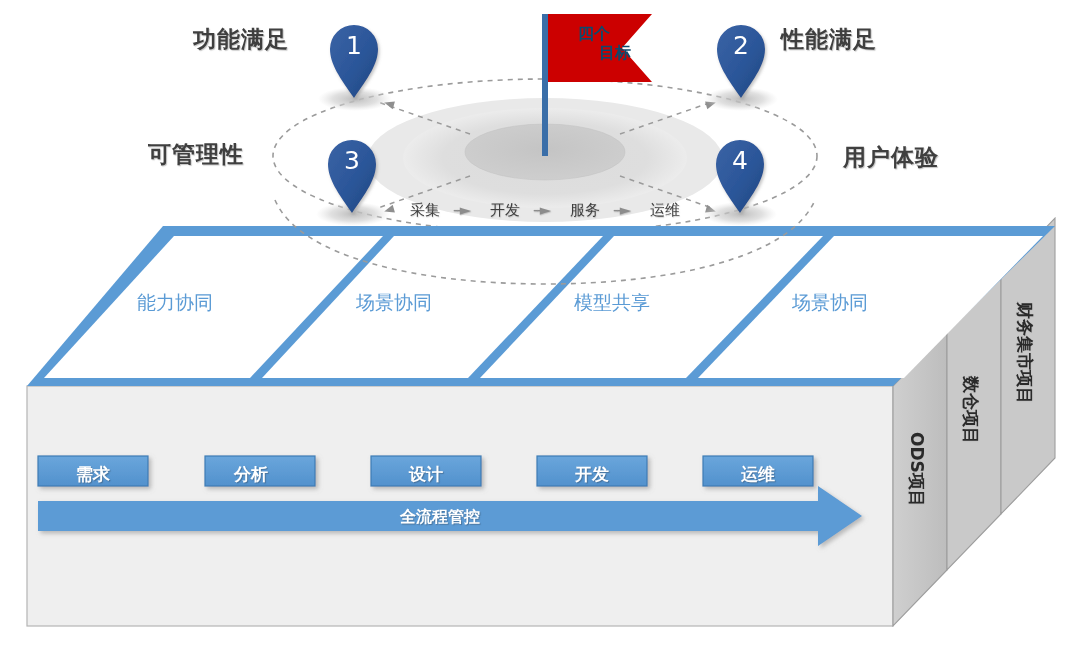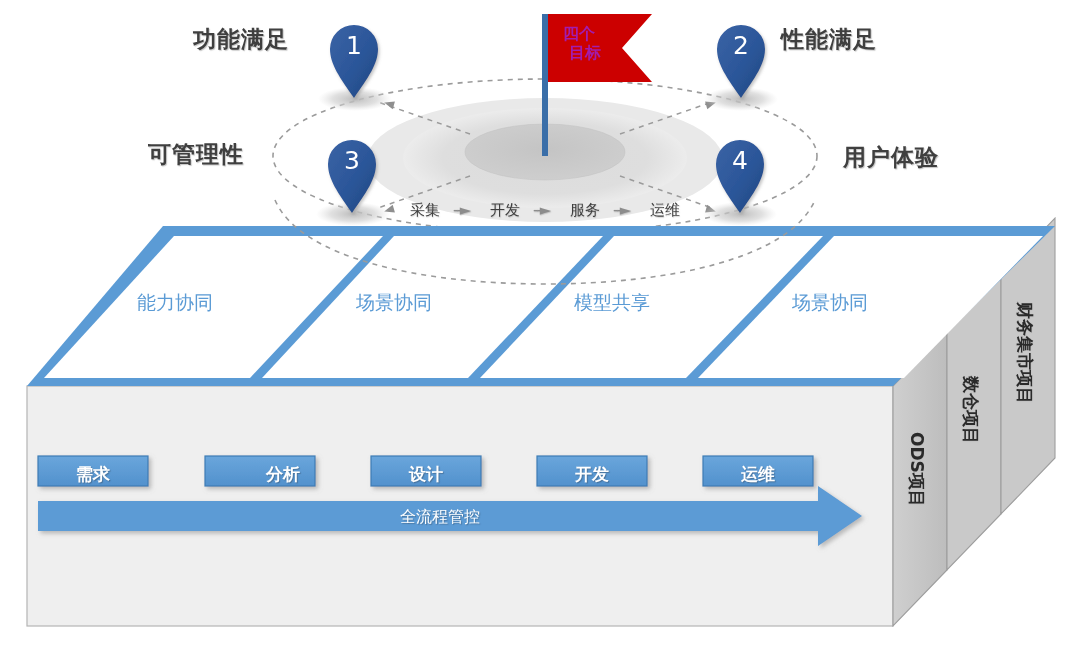--- a/index.html
+++ b/index.html
@@ -39,24 +39,25 @@
     color:#ffffff;
     font-size:25px;
     font-weight:normal;
     text-align:center;
     width:42px;
     white-space:nowrap;
   }
 
   .flag-text{
     position:absolute;
-    color:#a21caf;
+    color:#0c4a6e;
     font-size:16px;
     font-weight:bold;
     line-height:19px;
+    text-align:center;
     width:62px;
     white-space:nowrap;
   }
 
   .top-face-label{
     position:absolute;
     color:#5B9BD5;
     font-size:19px;
     white-space:nowrap;
     text-align:center;
@@ -79,21 +80,21 @@
     font-weight:bold;
     text-align:center;
     white-space:nowrap;
     text-shadow:1px 1px 1px rgba(60,90,120,.6);
   }
 
   .arrow-text{
     position:absolute;
     color:#ffffff;
     font-size:16px;
-    font-weight:normal;
+    font-weight:bold;
     white-space:nowrap;
     text-align:center;
     text-shadow:1px 1px 1px rgba(60,90,120,.6);
   }
 
   .footer-text{
     position:absolute;
     color:#1d1d1d;
     font-size:27px;
     font-weight:bold;
@@ -237,41 +238,41 @@
   <div class="lbl corner-label" style="left:781px;top:24px;">性能满足</div>
   <div class="lbl corner-label" style="left:148px;top:139px;">可管理性</div>
   <div class="lbl corner-label" style="left:843px;top:142px;">用户体验</div>
 
   <div class="pin-num" style="left:333px;top:31px;">1</div>
   <div class="pin-num" style="left:720px;top:31px;">2</div>
   <div class="pin-num" style="left:331px;top:146px;">3</div>
   <div class="pin-num" style="left:719px;top:146px;">4</div>
 
   <div class="flag-text" style="left:563px;top:24px;">四个</div>
-  <div class="flag-text" style="left:569px;top:43px;">目标</div>
+  <div class="flag-text" style="left:584px;top:43px;">目标</div>
 
   <div class="flow-label" style="left:410px;top:201px;">采集</div>
   <div class="flow-label" style="left:453px;top:201px;color:#8c8c8c;letter-spacing:-2px;">--►</div>
   <div class="flow-label" style="left:490px;top:201px;">开发</div>
   <div class="flow-label" style="left:533px;top:201px;color:#8c8c8c;letter-spacing:-2px;">--►</div>
   <div class="flow-label" style="left:570px;top:201px;">服务</div>
   <div class="flow-label" style="left:613px;top:201px;color:#8c8c8c;letter-spacing:-2px;">--►</div>
   <div class="flow-label" style="left:650px;top:201px;">运维</div>
 
   <div class="top-face-label" style="left:105px;top:290px;width:140px;">能力协同</div>
   <div class="top-face-label" style="left:324px;top:290px;width:140px;">场景协同</div>
   <div class="top-face-label" style="left:542px;top:290px;width:140px;">模型共享</div>
   <div class="top-face-label" style="left:760px;top:290px;width:140px;">场景协同</div>
 
   <div class="side-label" style="left:928px;top:432px;transform:rotate(90deg);">ODS项目</div>
   <div class="side-label" style="left:982px;top:376px;transform:rotate(90deg);">数仓项目</div>
   <div class="side-label" style="left:1036px;top:302px;transform:rotate(90deg);">财务集市项目</div>
 
   <div class="stage-btn-text" style="left:38px;top:463px;width:110px;">需求</div>
-  <div class="stage-btn-text" style="left:205px;top:463px;width:92px;padding-left:32px;">分析</div>
+  <div class="stage-btn-text" style="left:205px;top:463px;width:92px;">分析</div>
   <div class="stage-btn-text" style="left:371px;top:463px;width:110px;">设计</div>
   <div class="stage-btn-text" style="left:537px;top:463px;width:110px;">开发</div>
   <div class="stage-btn-text" style="left:703px;top:463px;width:110px;">运维</div>
 
   <div class="arrow-text" style="left:330px;top:507px;width:220px;">全流程管控</div>
 
 
 </div>
 
 </body></html>

